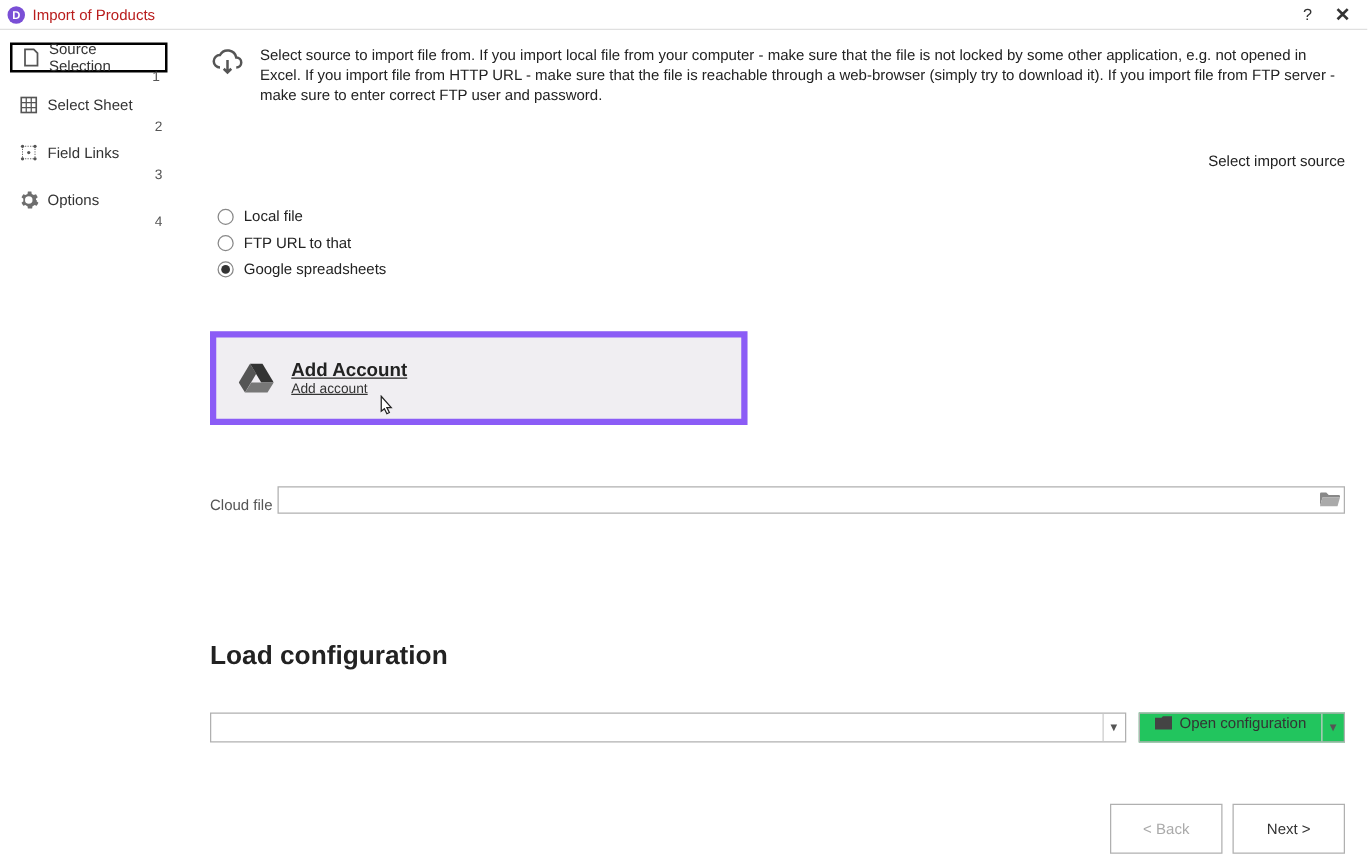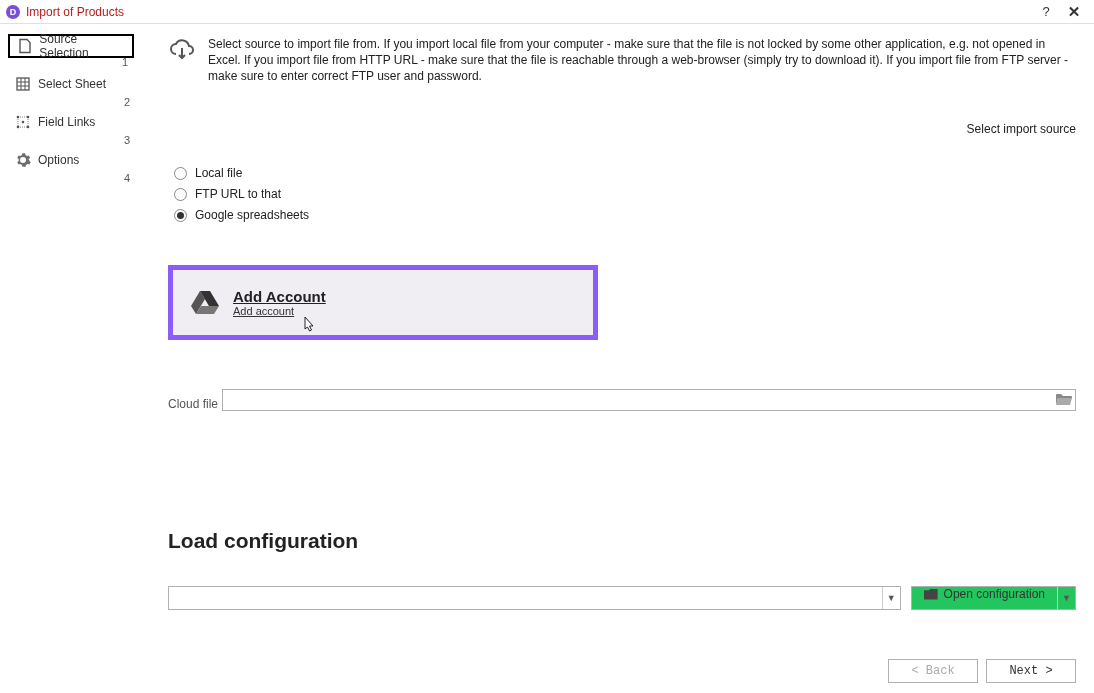--- a/index.html
+++ b/index.html
@@ -226,27 +226,26 @@
     clip-path: polygon(0 15%, 40% 15%, 50% 0, 100% 0, 100% 100%, 0 100%);
   }
   
   .footer-btns {
     display: flex;
     justify-content: flex-end;
     gap: 8px;
   }
   .nav-btn {
     width: 90px;
-    height: 24px;
+    height: 40px;
     border: 1px solid #b0b0b0;
     background: #fff;
     font-size: 12px;
     display: flex; align-items: center; justify-content: center;
     cursor: pointer;
-    font-family: Liberation Mono, monospace;
   }
   .nav-btn.disabled {
     color: #aaa;
     cursor: default;
   }
   
   svg { display: block; }
 </style>
 </head>
 <body>

